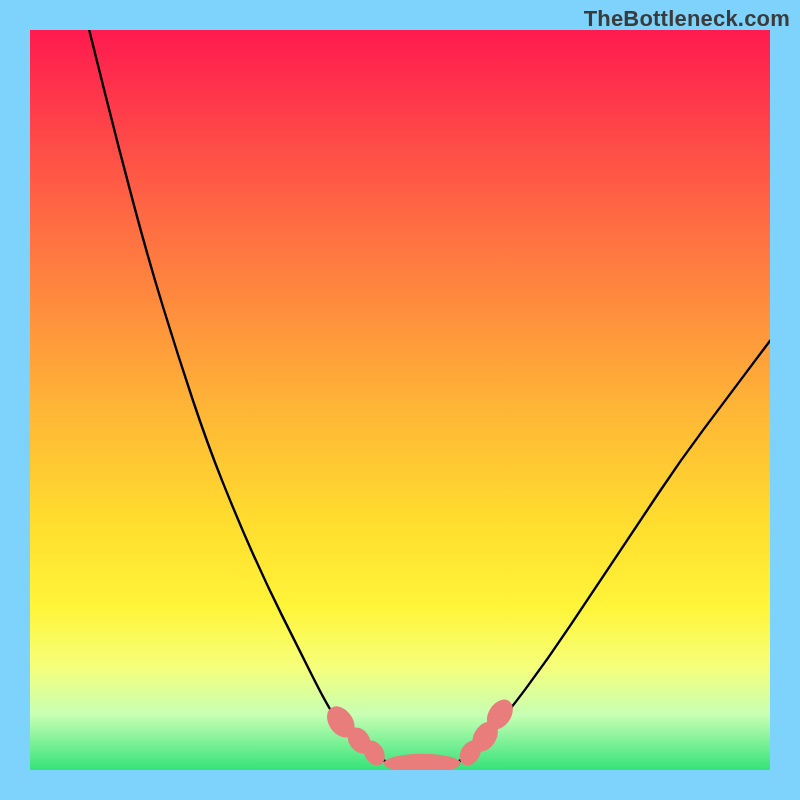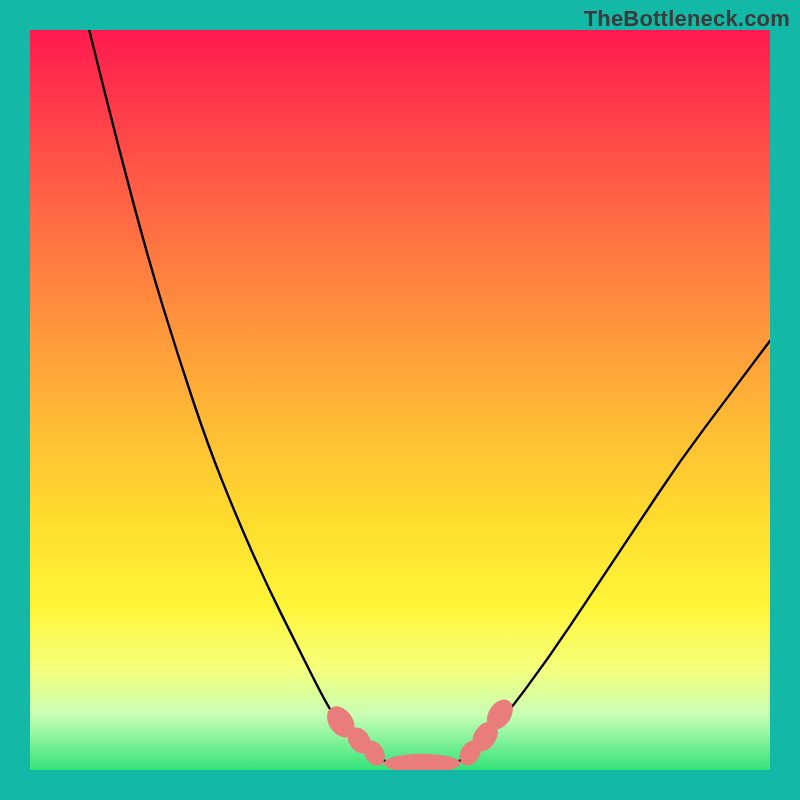--- a/index.html
+++ b/index.html
@@ -7,21 +7,21 @@
     padding: 0;
     width: 800px;
     height: 800px;
     overflow: hidden;
     background: #000;
     font-family: Arial, Helvetica, sans-serif;
   }
   .frame {
     position: absolute;
     inset: 0;
-    background: #14b8a6;
+    background: #7dd3fc;
   }
   .plot {
     position: absolute;
     left: 30px;
     top: 30px;
     width: 740px;
     height: 740px;
     overflow: hidden;
   }
   .gradient {

